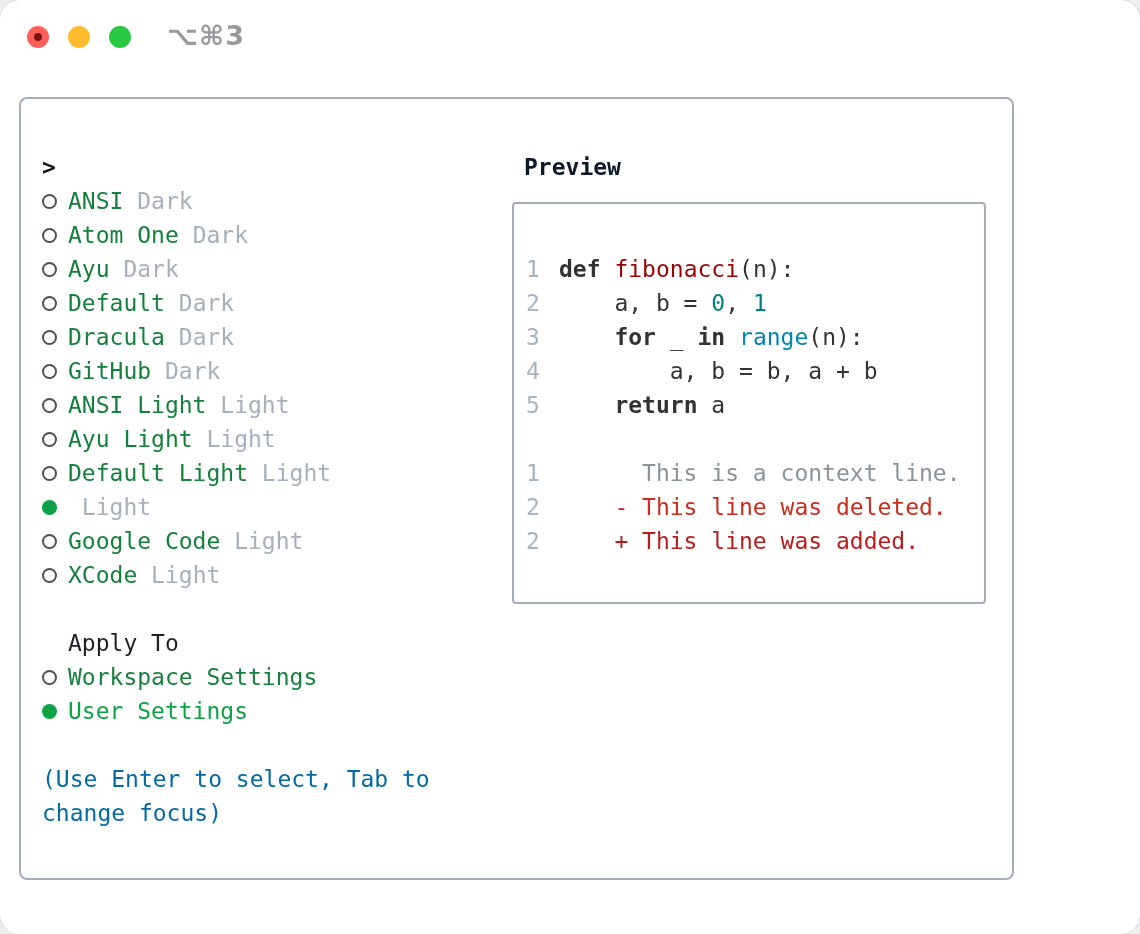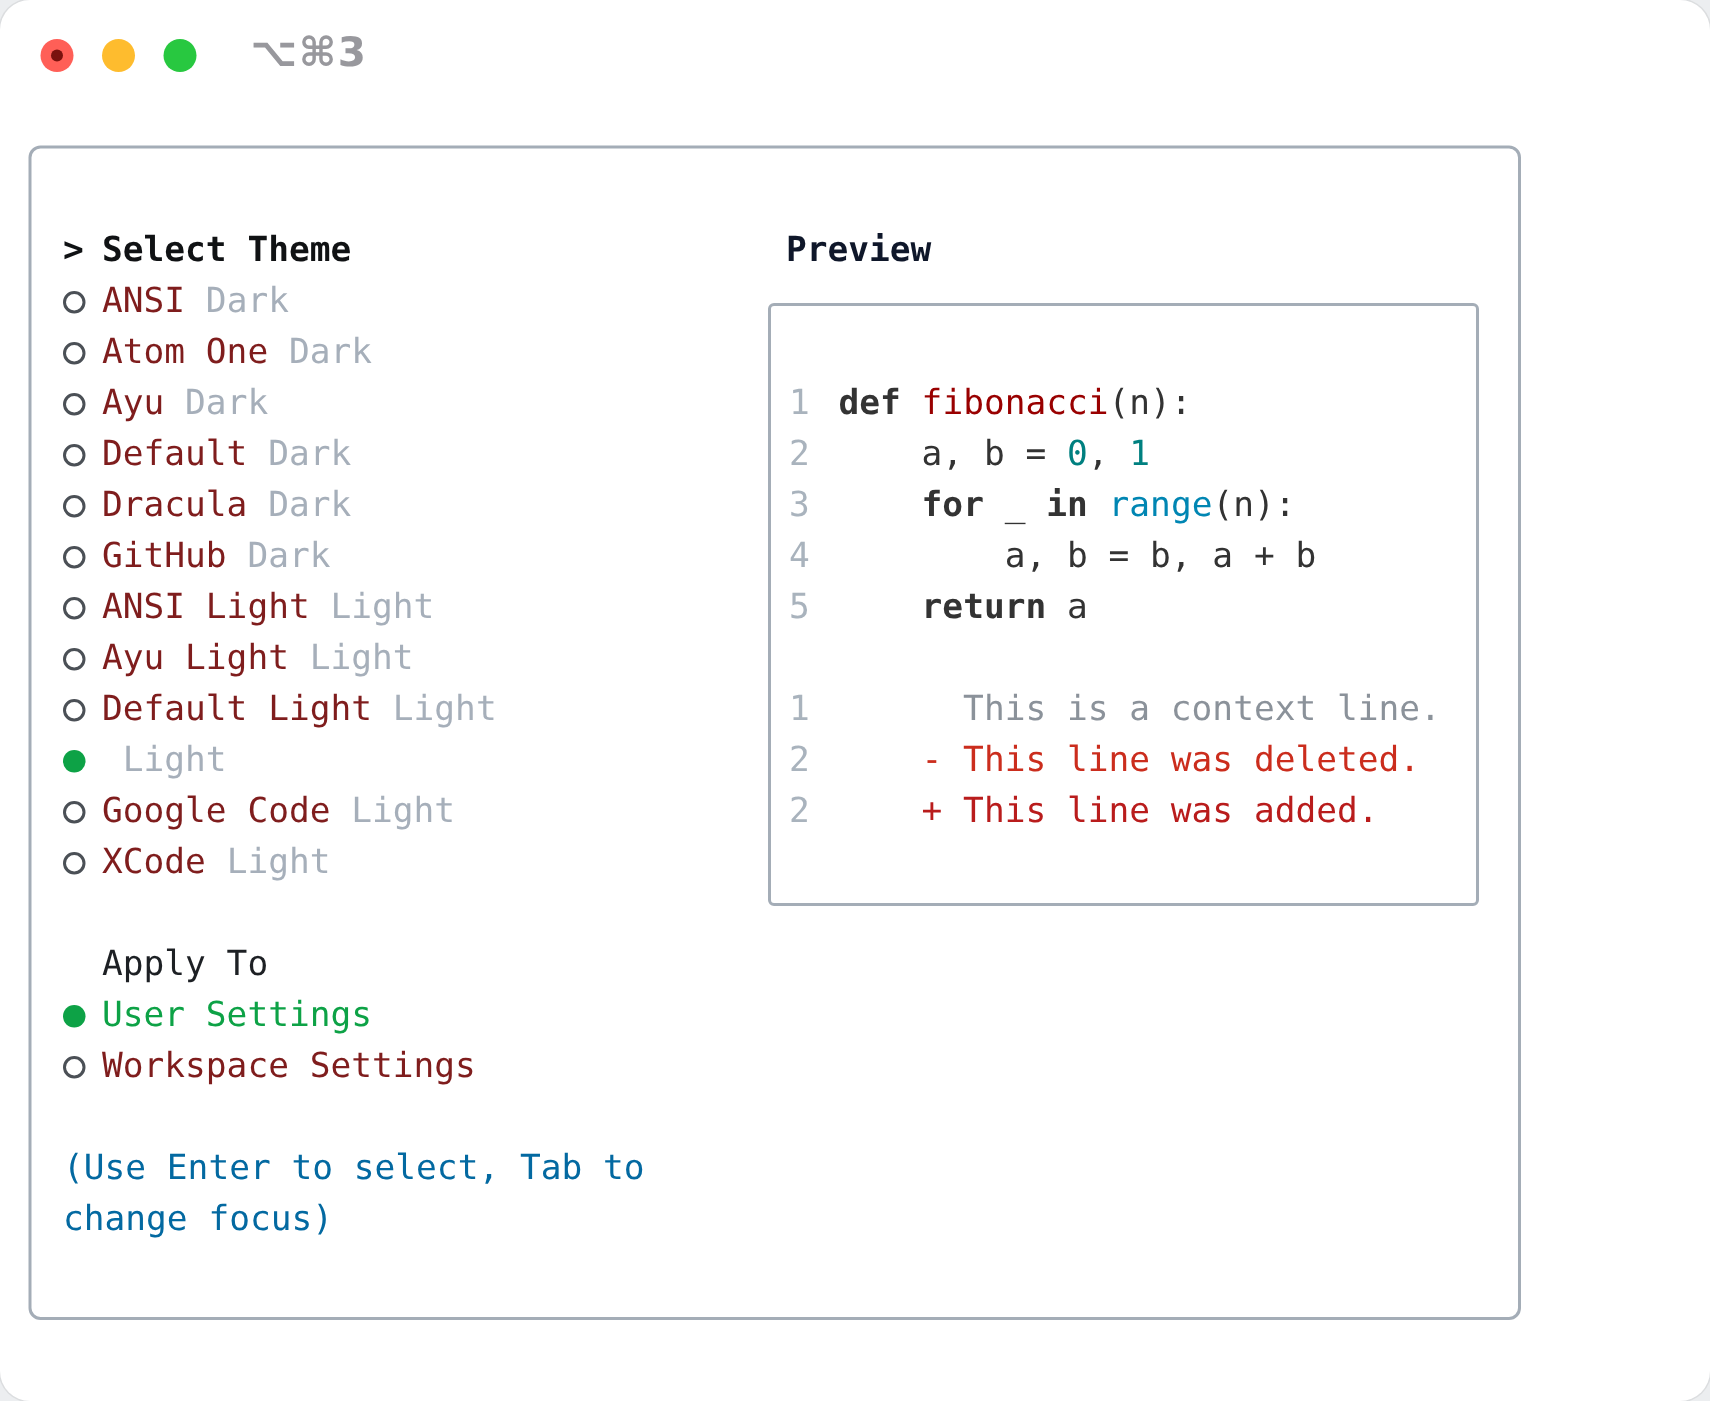--- a/index.html
+++ b/index.html
@@ -27,21 +27,21 @@
   }
   .leftcol{position:absolute;left:21px;top:51px;width:440px;font-size:23px;line-height:34px;color:#2f3338;}
   .row{display:flex;align-items:center;height:34px;white-space:pre;}
   .spacer{height:34px;}
   .marker{width:26px;display:flex;align-items:center;flex:0 0 26px;}
   .prompt{color:#101214;font-weight:bold;}
   .radio{width:11px;height:11px;border:2px solid #4b5056;border-radius:50%;display:inline-block;}
   .radio.on{width:15px;height:15px;border:none;background:#0da246;}
   .hdr{color:#101214;font-weight:bold;}
   .subhdr{color:#1d2024;}
-  .name{color:#7f1d1d;}
+  .name{color:#15803d;}
   .name.sel{color:#0da246;}
   .variant{color:#a6afba;}
   .hint{margin-top:0;width:432px;color:#0369a1;font-size:23px;line-height:34px;}
   
   .preview-label{position:absolute;left:503px;top:51px;height:34px;line-height:34px;font-size:23px;font-weight:bold;color:#0f172a;}
   .preview-box{
     position:absolute;left:491px;top:103px;width:474px;height:402px;
     border:2px solid #a4adb7;border-radius:4px;background:#fff;box-sizing:border-box;
     padding:48px 8px 0 12px;overflow:hidden;
   }
@@ -68,43 +68,43 @@
       <span class="light min"></span>
       <span class="light max"></span>
     </div>
     <div class="shortcut">⌥⌘3</div>
   </div>
 
   <div class="panel">
 
     <div class="leftcol">
       <div class="row">
-        <span class="marker"><span class="prompt">&gt;</span></span><span class="hdr">Select Theme</span>
+        <span class="marker"><span class="prompt">&gt;</span></span>
       </div>
       <div>
           <div class="row"><span class="marker"><span class="radio"></span></span><span class="name">ANSI</span><span class="variant"> Dark</span></div>
           <div class="row"><span class="marker"><span class="radio"></span></span><span class="name">Atom One</span><span class="variant"> Dark</span></div>
           <div class="row"><span class="marker"><span class="radio"></span></span><span class="name">Ayu</span><span class="variant"> Dark</span></div>
           <div class="row"><span class="marker"><span class="radio"></span></span><span class="name">Default</span><span class="variant"> Dark</span></div>
           <div class="row"><span class="marker"><span class="radio"></span></span><span class="name">Dracula</span><span class="variant"> Dark</span></div>
           <div class="row"><span class="marker"><span class="radio"></span></span><span class="name">GitHub</span><span class="variant"> Dark</span></div>
           <div class="row"><span class="marker"><span class="radio"></span></span><span class="name">ANSI Light</span><span class="variant"> Light</span></div>
           <div class="row"><span class="marker"><span class="radio"></span></span><span class="name">Ayu Light</span><span class="variant"> Light</span></div>
           <div class="row"><span class="marker"><span class="radio"></span></span><span class="name">Default Light</span><span class="variant"> Light</span></div>
           <div class="row"><span class="marker"><span class="radio on"></span></span><span class="variant"> Light</span></div>
           <div class="row"><span class="marker"><span class="radio"></span></span><span class="name">Google Code</span><span class="variant"> Light</span></div>
           <div class="row"><span class="marker"><span class="radio"></span></span><span class="name">XCode</span><span class="variant"> Light</span></div>
         </div>
       <div class="spacer"></div>
       <div class="row">
         <span class="marker"></span><span class="subhdr">Apply To</span>
       </div>
       <div>
+          <div class="row"><span class="marker"><span class="radio"></span></span><span class="name">Workspace Settings</span></div>
           <div class="row"><span class="marker"><span class="radio on"></span></span><span class="name sel">User Settings</span></div>
-          <div class="row"><span class="marker"><span class="radio"></span></span><span class="name">Workspace Settings</span></div>
         </div>
       <div class="spacer"></div>
       <div class="hint">(Use Enter to select, Tab to change focus)</div>
     </div>
 
     <div class="preview-label">Preview</div>
 
     <div class="preview-box">
       <div>
           <div class="pline"><span class="ln">1</span><span class="codetxt"><span class="tok-kw">def</span><span class="tok-pl"> </span><span class="tok-fn">fibonacci</span><span class="tok-pl">(n):</span></span></div>

